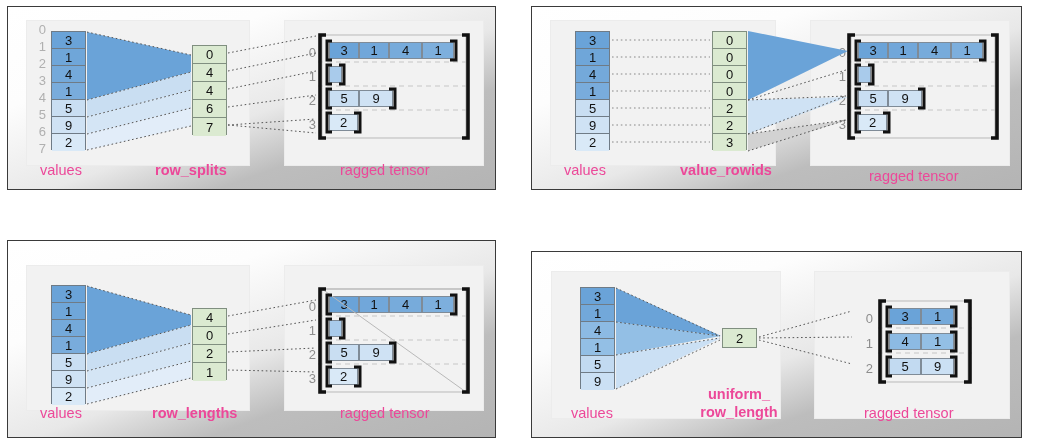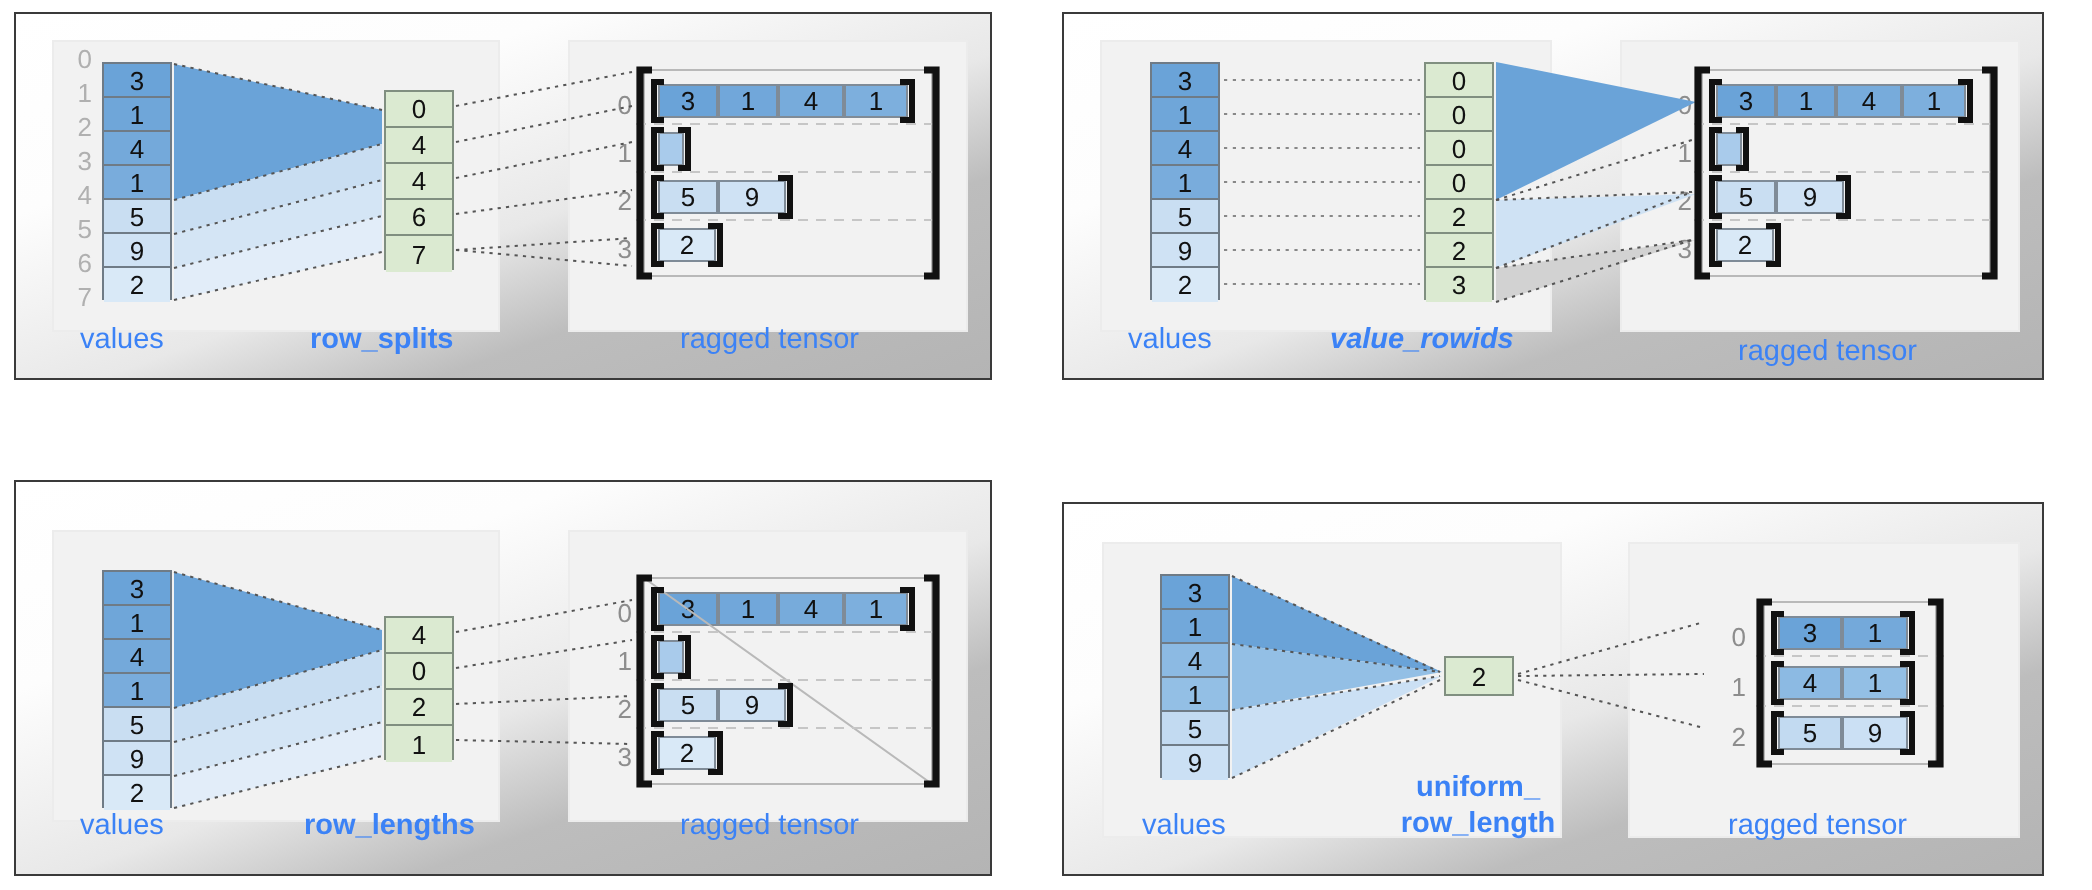--- a/index.html
+++ b/index.html
@@ -38,21 +38,21 @@
            font-size:13px;color:#111;}
 
   
   .ticks{position:absolute;}
   .tick{position:absolute;font-size:13px;color:#b0b0b0;line-height:1;text-align:right;width:14px;}
 
   
   .ridx{position:absolute;font-size:13px;color:#8d8d8d;line-height:1;width:12px;text-align:right;}
 
   
-  .cap{position:absolute;font-size:14.5px;color:#3b82f6;line-height:1.12;white-space:nowrap;}
+  .cap{position:absolute;font-size:14.5px;color:#ec4899;line-height:1.12;white-space:nowrap;}
   .cap.b{font-weight:bold;}
   .cap.c{text-align:center;}
 
   
   svg.ov{position:absolute;left:0;top:0;width:1046px;height:445px;overflow:visible;pointer-events:none;}
 
   
   .rcell{position:absolute;box-sizing:border-box;border:1px solid #7f8b97;
          display:flex;align-items:center;justify-content:center;font-size:13px;color:#111;}
 </style>
@@ -146,21 +146,21 @@
   <div class="rcell" style="left:858px;top:42px;width:30px;height:17px;background:#6aa3d8;">3</div>
   <div class="rcell" style="left:888px;top:42px;width:30px;height:17px;background:#71a7da;">1</div>
   <div class="rcell" style="left:918px;top:42px;width:33px;height:17px;background:#77abdb;">4</div>
   <div class="rcell" style="left:951px;top:42px;width:32px;height:17px;background:#7dafdd;">1</div>
   <div class="rcell" style="left:858px;top:66px;width:13px;height:17px;background:#a9cbeb;"></div>
   <div class="rcell" style="left:858px;top:90px;width:30px;height:17px;background:#c9def2;">5</div>
   <div class="rcell" style="left:888px;top:90px;width:34px;height:17px;background:#cfe2f4;">9</div>
   <div class="rcell" style="left:858px;top:114px;width:29px;height:17px;background:#d9e9f7;">2</div>
 
   <div class="cap" style="left:564px;top:162px;">values</div>
-  <div class="cap b" style="left:665px;top:162px;font-style:italic;">value_rowids</div>
+  <div class="cap b" style="left:680px;top:162px;">value_rowids</div>
   <div class="cap" style="left:869px;top:168px;">ragged tensor</div>
 
   <div class="panel p3">
     <div class="ibox" style="left:18px;top:24px;width:224px;height:146px;"></div>
     <div class="ibox" style="left:276px;top:24px;width:200px;height:146px;"></div>
   </div>
 
   <div class="col" style="left:51px;top:285px;width:35px;height:119px;">
     <div class="cell" style="height:17px;background:#6aa3d8;">3</div>
     <div class="cell" style="height:17px;background:#6fa6d9;">1</div>

